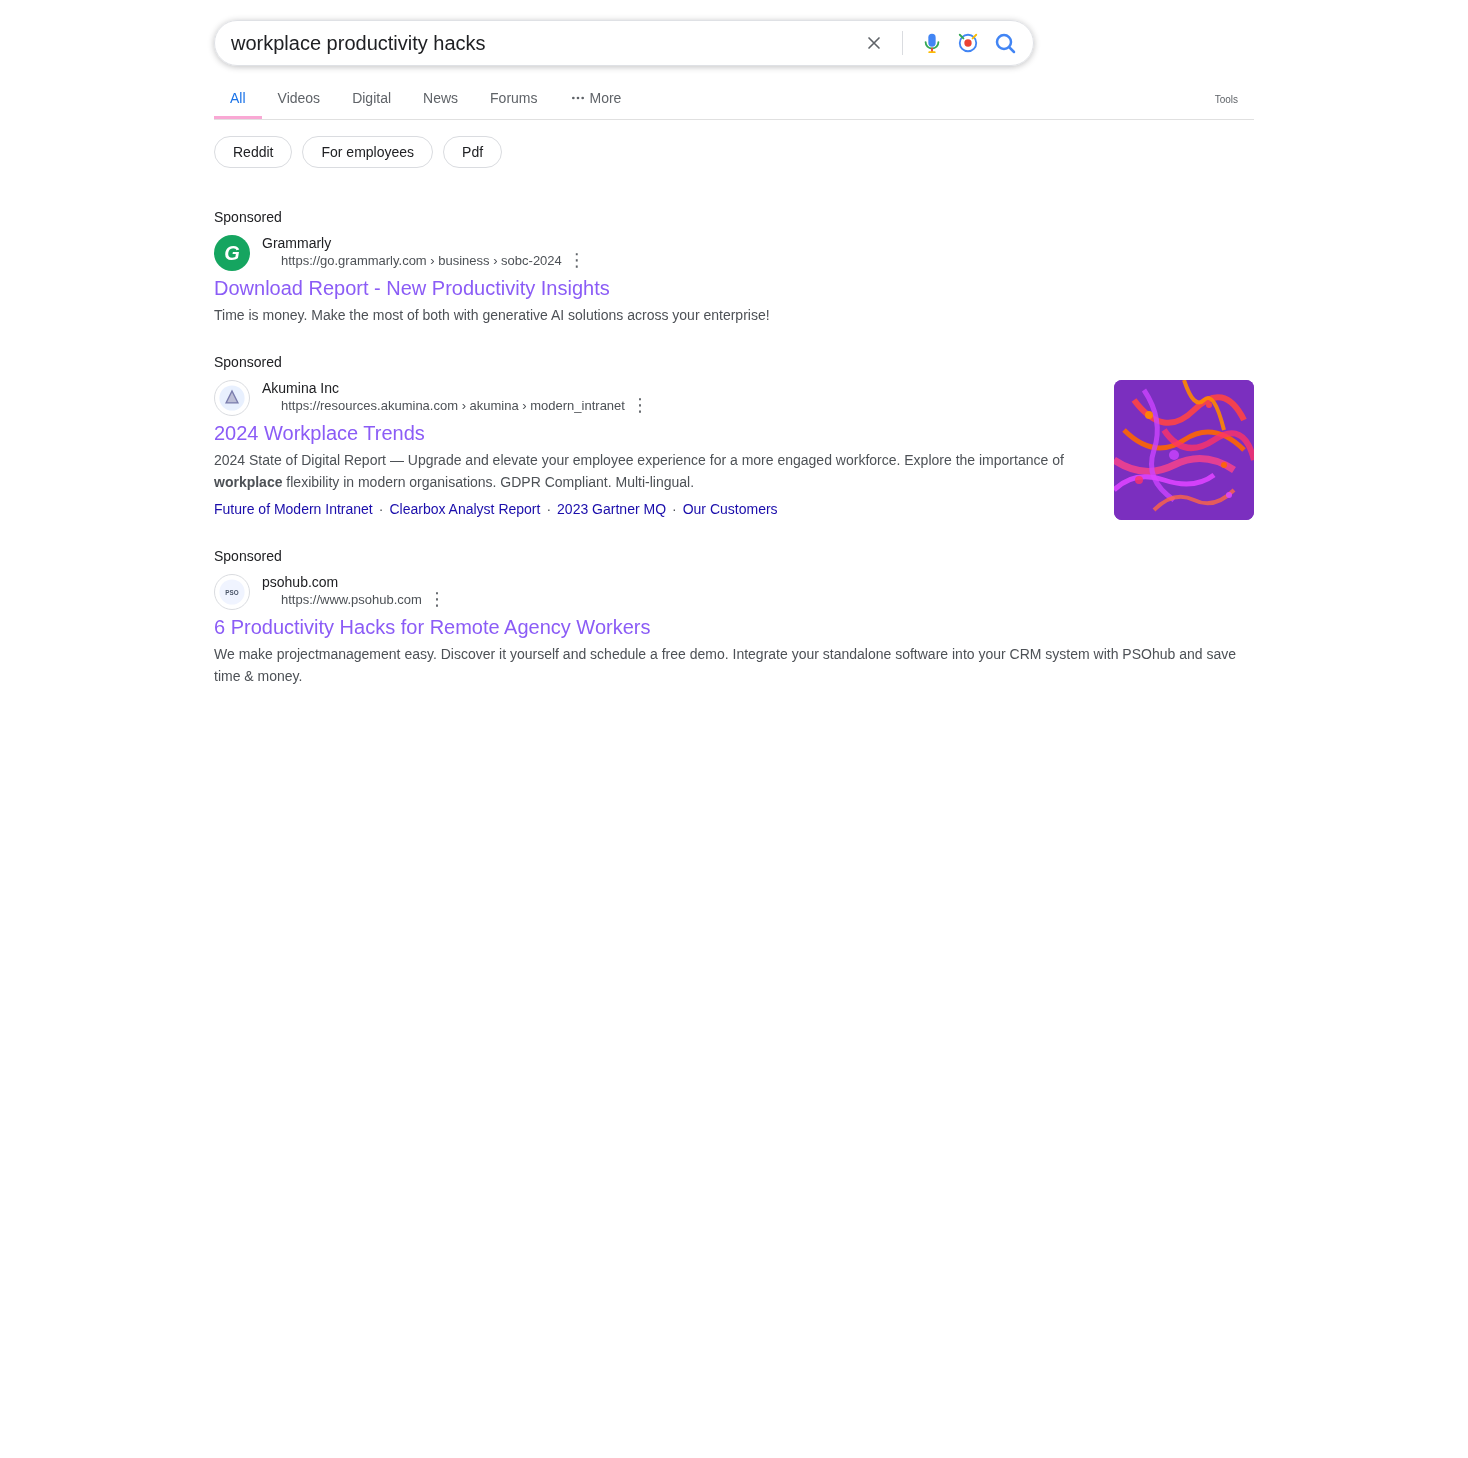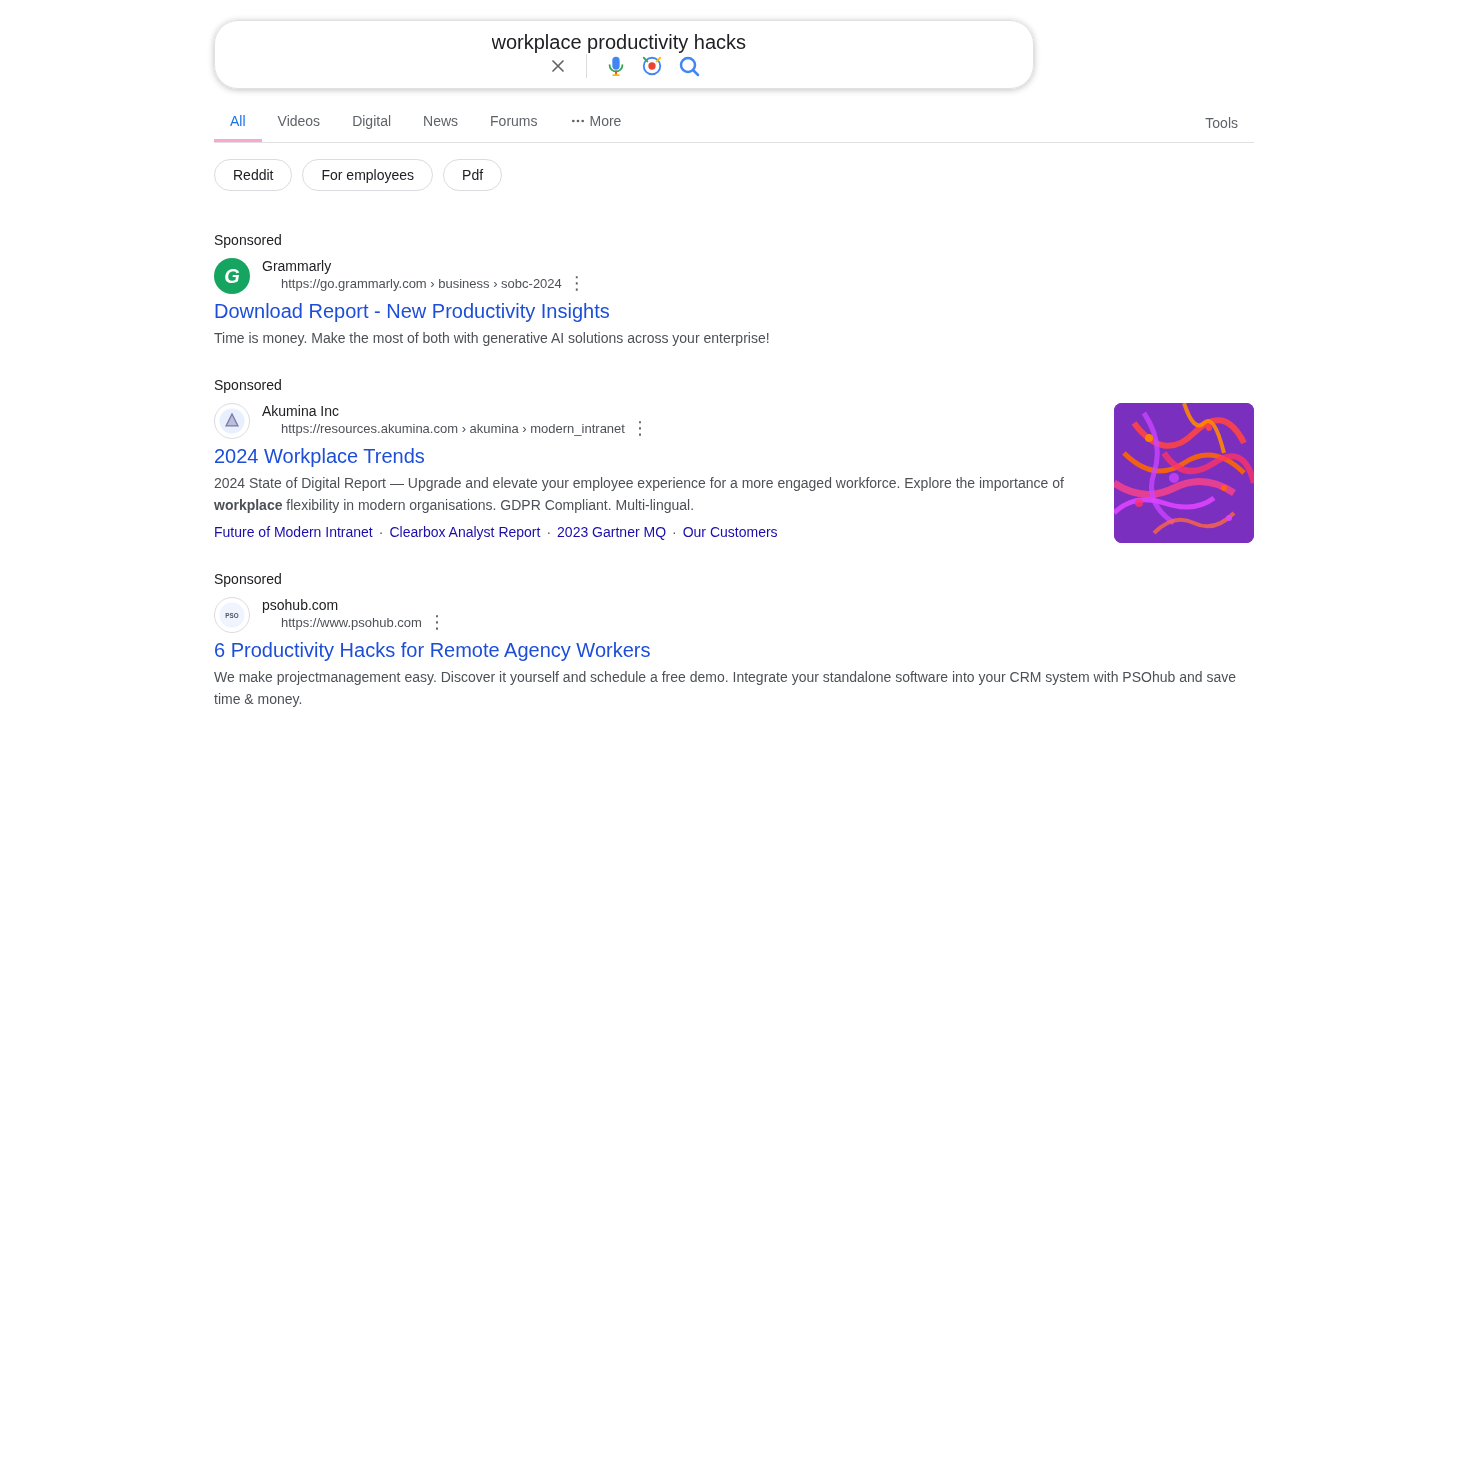--- a/index.html
+++ b/index.html
@@ -16,21 +16,20 @@
     .search-bar-container {
       display: flex;
       align-items: center;
       border: 1px solid #dfe1e5;
       border-radius: 24px;
       padding: 10px 16px;
       width: 100%;
       max-width: 820px;
       box-shadow: 0 1px 6px rgba(32,33,36,.28);
       margin-bottom: 14px;
-      flex-direction: column;
     }
     .search-input {
       flex: 1;
       border: none;
       outline: none;
       font-size: 20px;
       color: #202124;
     }
     .search-icons {
       display: flex;
@@ -73,21 +72,21 @@
       border-bottom: 3px solid transparent;
       white-space: nowrap;
     }
     .tab-item.active {
       color: #1a73e8;
       border-bottom: 3px solid #f9a8d4;
     }
     .tab-spacer { flex: 1; }
     .tab-tools {
       padding: 10px 16px;
-      font-size: 14px;
+      font-size: 10px;
       color: #5f6368;
       cursor: pointer;
     }
 
     
     .filter-chips {
       display: flex;
       gap: 10px;
       margin-bottom: 41px;
       flex-wrap: wrap;
@@ -149,21 +148,21 @@
       padding-left: 19px;
     }
     .three-dots {
       color: #5f6368;
       cursor: pointer;
       font-size: 18px;
       line-height: 1;
     }
     .ad-title {
       font-size: 20px;
-      color: #1d4ed8;
+      color: #8b5cf6;
       text-decoration: none;
       cursor: pointer;
       display: block;
       margin-bottom: 4px;
     }
     .ad-desc {
       font-size: 14px;
       color: #4d5156;
       line-height: 1.58;
     }

